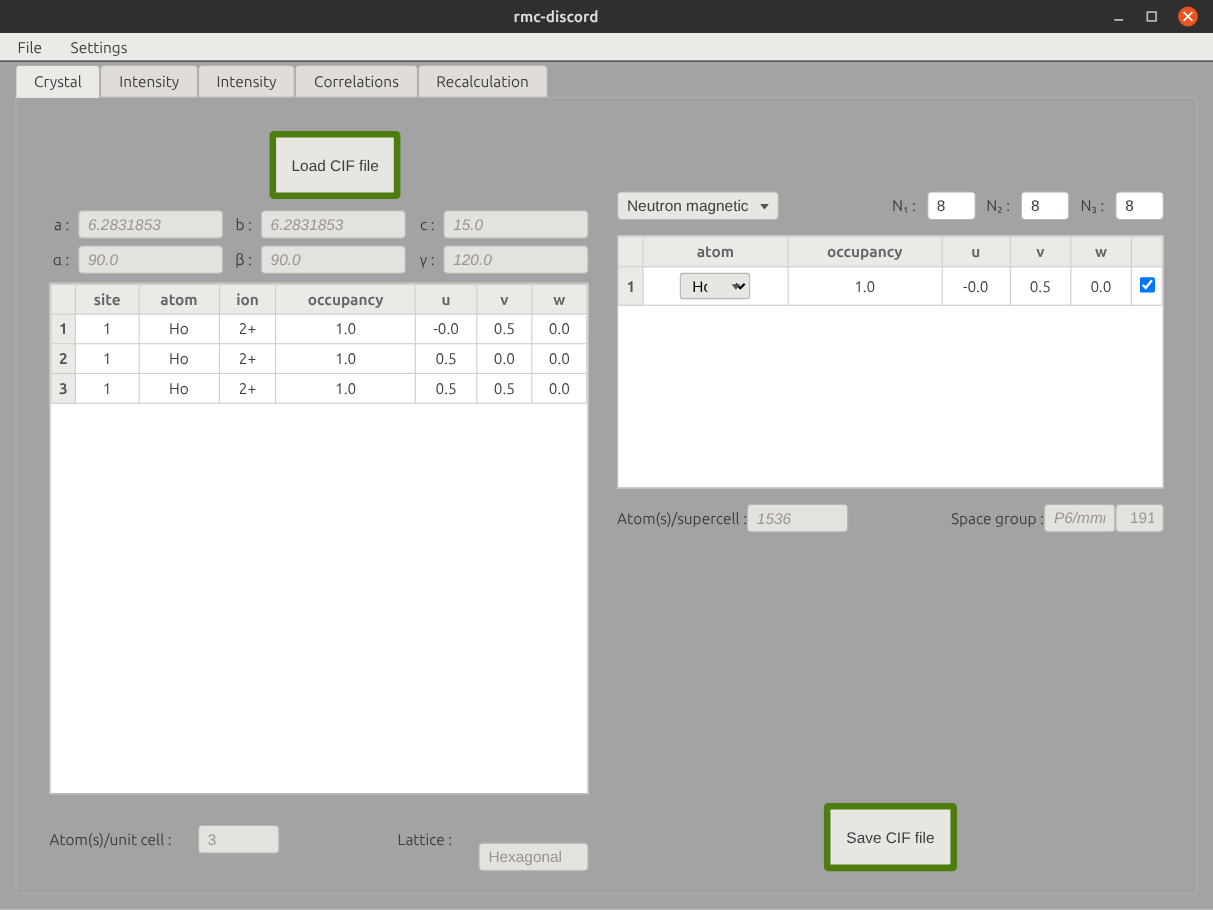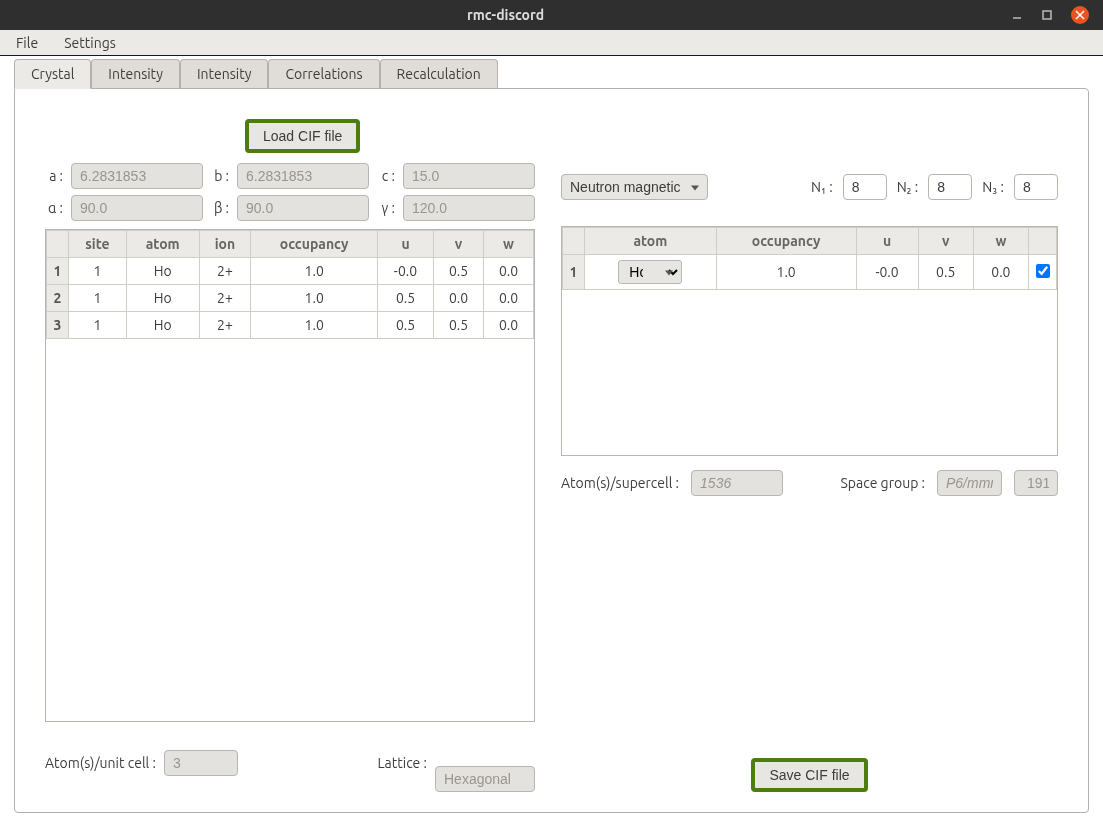--- a/index.html
+++ b/index.html
@@ -1,17 +1,17 @@
 <!DOCTYPE html>
 <html><head>
 <meta charset="utf-8">
 <style>
 * { box-sizing: border-box; margin: 0; padding: 0; }
 body { font-family: "Ubuntu", "Segoe UI", sans-serif; font-size: 14px; background: #eceae7; color: #3d3d3d; }
-.window { width: 1103px; height: 827px; background: #ffffff; display: flex; flex-direction: column; }
+.window { width: 1103px; height: 827px; background: #a3a3a3; display: flex; flex-direction: column; }
 
 
 .titlebar { height: 30px; background: #2f2f2f; display: flex; align-items: center; color: #ddd; }
 .titlebar .title { flex: 1; text-align: center; font-weight: bold; font-size: 14px; }
 .titlebar .controls { display: flex; gap: 18px; padding-right: 14px; align-items: center; }
 .ctrl-min, .ctrl-max { width: 12px; height: 12px; border-radius: 50%; display:flex; align-items:center; justify-content:center; color:#bbb; }
 .ctrl-close { width: 18px; height: 18px; border-radius: 50%; background: #e95420; display:flex; align-items:center; justify-content:center; color:#fff; font-size:12px;}
 
 
 .menubar { height: 26px; display: flex; align-items: center; padding: 0 10px; gap: 14px; background:#eceae7; border-bottom:1px solid #0f172a; }
@@ -24,52 +24,52 @@
 .tab { padding: 6px 16px; border: 1px solid #b4b1ac; border-bottom: none; background: #e0ddd8; border-top-left-radius:4px; border-top-right-radius:4px; margin-right:0px; cursor:pointer; }
 .tab.active { background: #eceae7; border-bottom: 1px solid #eceae7; position:relative; top:1px; }
 .tab:not(:first-child){border-left:1px solid #b4b1ac;}
 .tabcontent { border:1px solid #b4b1ac; border-radius:0 4px 4px 4px; padding: 30px 30px 20px 30px; height: calc(100% - 32px); }
 
 .cols { display:flex; gap:26px; height:100%; }
 .left, .right { display:flex; flex-direction:column; }
 .left { flex:0 0 490px; }
 .right { flex:1; }
 
-.btn { background:#e8e6e2; border:4px solid #4d7c0f; border-radius:4px; padding:5px 14px; cursor:pointer; font-size:14px; color:#3d3d3d; }
+.btn { background:#e8e6e2; border:6px solid #4d7c0f; border-radius:4px; padding:17px 14px; cursor:pointer; font-size:14px; color:#3d3d3d; }
 
 .load-row { display:flex; justify-content:flex-start; margin-bottom:10px; padding-left:200px; }
 
 .param-row { display:flex; align-items:center; gap:8px; margin-bottom:6px; }
 .param-row label { width: 18px; text-align:right; }
 .input { border:1px solid #b8b5af; border-radius:4px; padding:4px 8px; background:#fff; font-size:14px; color:#3d3d3d; }
 .input.ro { background:#e4e2de; color:#9a958e; }
-.input.lat { width:132px; }
+.input.lat { width:132px;font-style:italic; }
 .input.small { width:44px; text-align:left; }
 .input.sg { width:65px;font-style:italic; }
 .input.sg-num { width:44px;padding-left:12px; }
 
 
 .table { border:1px solid #b8b5af; background:#fff; flex:1; overflow:auto; margin-top:2px; }
 table { border-collapse:collapse; width:100%; }
 th, td { border:1px solid #d0cdc7; padding:5px 6px; text-align:center; font-weight:normal; white-space:nowrap;}
 thead th { background:#eceae7; color:#666; font-weight:bold;}
 .rowhdr { background:#eceae7; width:22px; color:#555; font-weight:bold;}
-.bottom-row { display:flex; align-items:center; gap:8px; margin-top:12px; }
+.bottom-row { display:flex; align-items:center; gap:24px; margin-top:12px; }
 .spacer{flex:1;}
 
 
-.right-top { display:flex; align-items:center; gap:10px; margin-bottom:26px;}
+.right-top { display:flex; align-items:center; gap:10px; margin-bottom:14px;}
 .select { border:1px solid #b8b5af; border-radius:4px; padding:4px 26px 4px 8px; background:#e8e6e2; font-size:14px; color:#3d3d3d; appearance:none; position:relative; }
 .select-wrap{position:relative; display:inline-block;}
 .select-wrap::after{content:""; position:absolute; right:9px; top:50%; width:0; height:0; border-left:4px solid transparent; border-right:4px solid transparent; border-top:5px solid #555; transform:translateY(-30%); pointer-events:none;}
 .n-label{margin-left:auto;}
 .table2 { border:1px solid #b8b5af; background:#fff; height:230px; overflow:auto;}
 .atom-select { border:1px solid #b8b5af; background:#e8e6e2; padding:2px 22px 2px 6px; font-size:14px; border-radius:3px; width:64px; }
 .chk { width:14px; height:14px; }
-.mid-row { display:flex; align-items:center; gap:12px; margin-top:14px; }
+.mid-row { display:flex; align-items:center; gap:0; margin-top:14px; }
 .save-row { margin-top:auto; display:flex; justify-content:center; padding-top:20px; }
 </style>
 </head>
 <body>
 
 <div class="window">
 
   <div class="titlebar">
     <div class="title">rmc-discord</div>
     <div class="controls">

